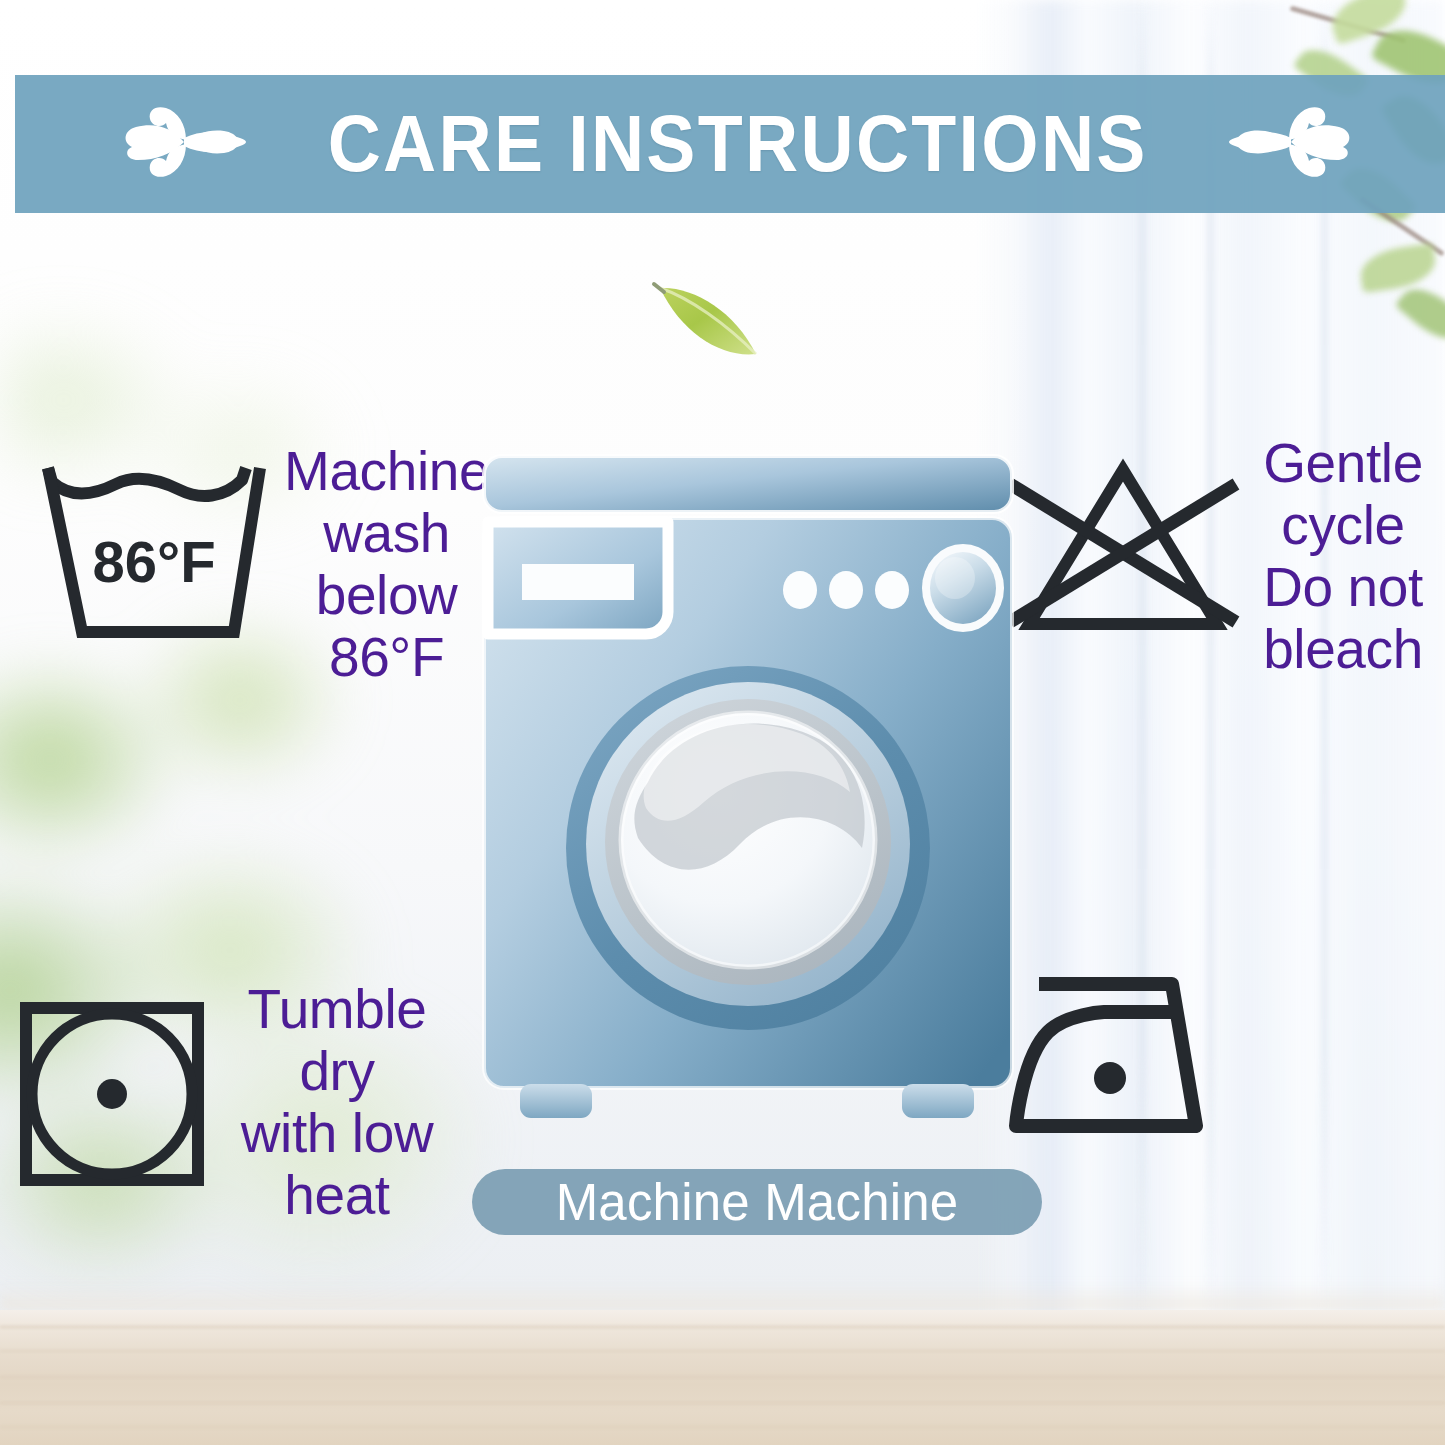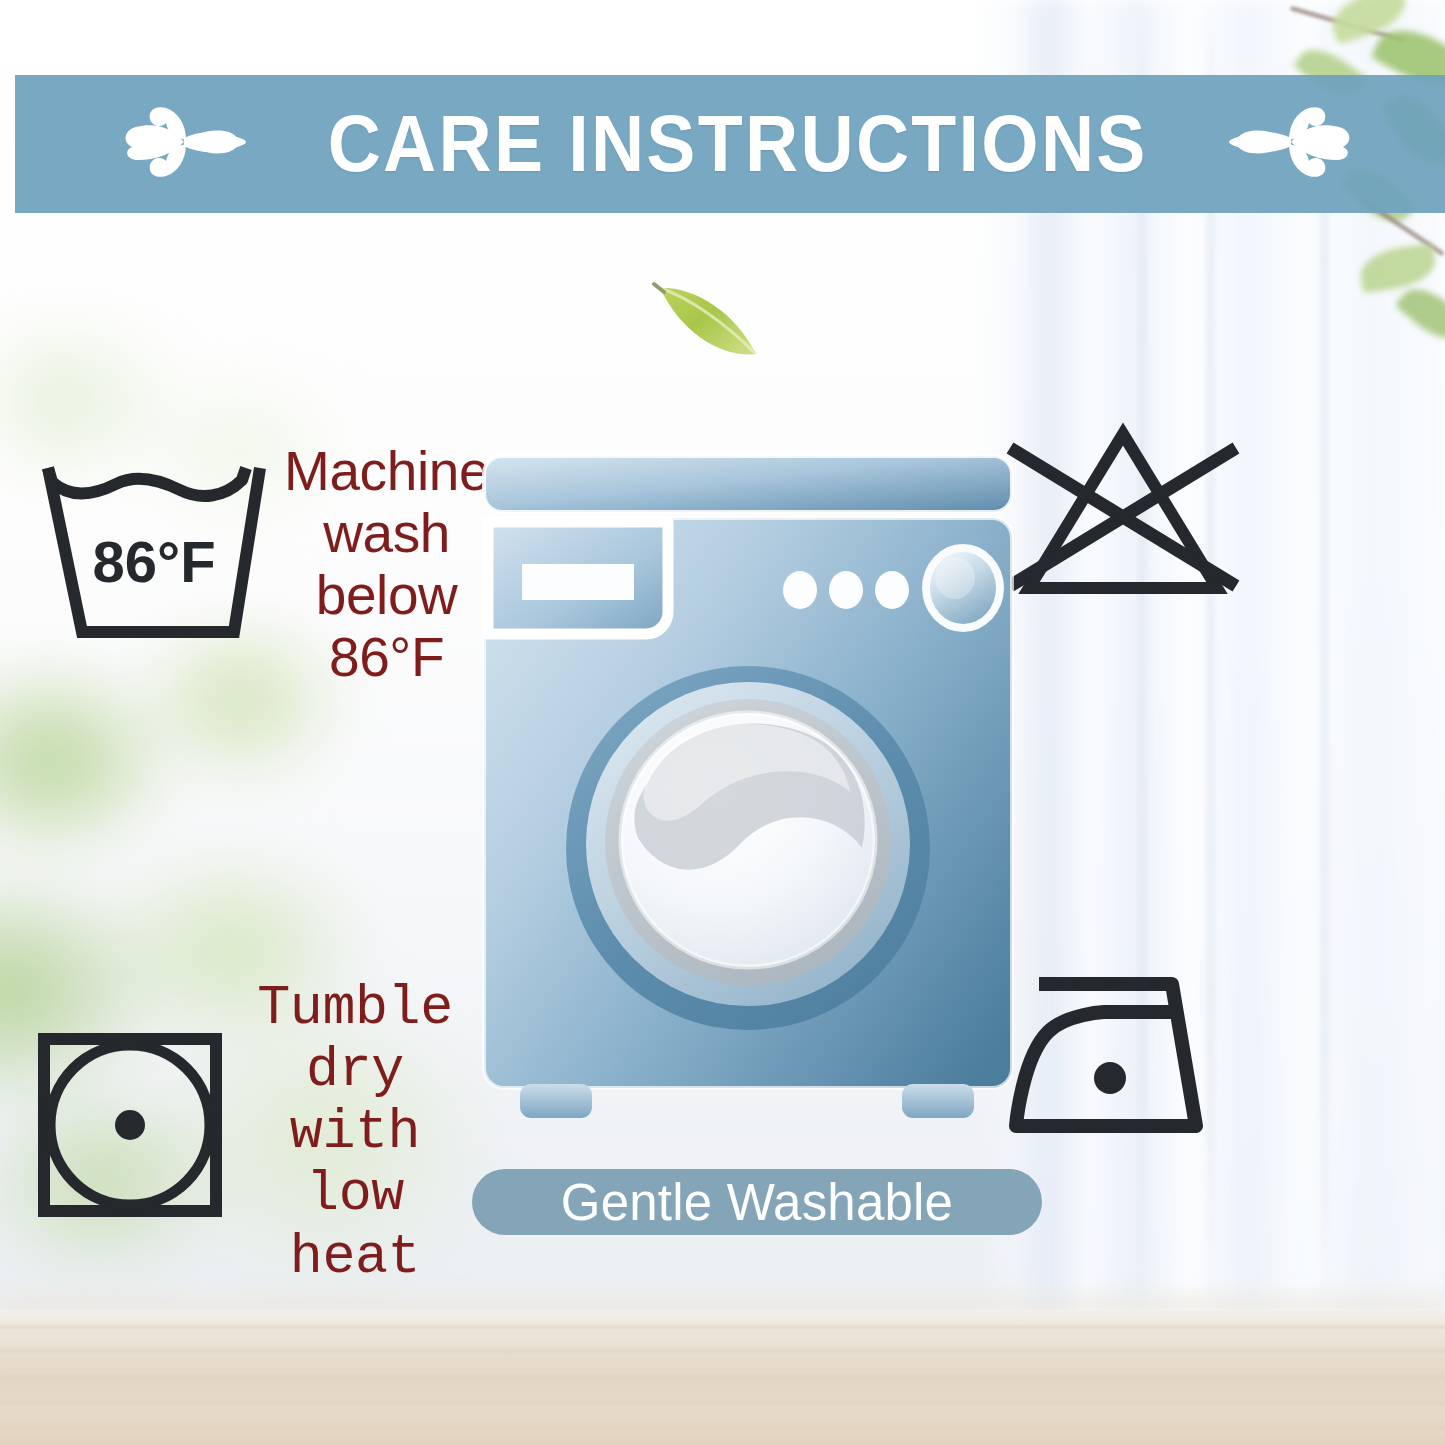--- a/index.html
+++ b/index.html
@@ -131,30 +131,30 @@
 
   
   .float-leaf { position: absolute; left: 648px; top: 276px; width: 125px; height: 92px; }
 
   
   .care-block { position: absolute; display: flex; flex-direction: row; align-items: center; }
   .care-icon { display: block; }
   .care-label {
     margin-top: 16px;
     text-align: center;
-    color: #7f1d1d;
+    color: #4c1d95;
     font-size: 55px;
     line-height: 1.13;
     font-weight: 400;
     white-space: pre-line;
     letter-spacing: -0.4px;
   }
   #block-wash  { left: 38px;   top: 424px; width: 445px; }
   #block-bleach{ left: 1000px; top: 416px; width: 440px; }
-  #block-dry   { left: 30px;   top: 962px; width: 450px; font-family: Liberation Mono, monospace; }
+  #block-dry   { left: 12px;   top: 962px; width: 450px; }
   #block-iron  { left: 1000px; top: 962px; width: 440px; }
 
   
   .washer { position: absolute; left: 478px; top: 452px; width: 540px; height: 678px; }
 
   
   .badge {
     position: absolute;
     left: 472px; top: 1169px;
     width: 570px; height: 66px;
@@ -261,20 +261,22 @@
   </div>
 
   <div class="care-block" id="block-bleach">
     <span>
       <svg class="care-icon" width="246" height="192" viewBox="0 0 246 192" xmlns="http://www.w3.org/2000/svg" aria-hidden="true">
         <path d="M123 18 L217 172 L29 172 Z" fill="none" stroke="#25292e" stroke-width="12" stroke-linejoin="miter"></path>
         <line x1="10" y1="32" x2="236" y2="170" stroke="#25292e" stroke-width="13" stroke-linecap="butt"></line>
         <line x1="236" y1="32" x2="10" y2="170" stroke="#25292e" stroke-width="13" stroke-linecap="butt"></line>
       </svg>
     </span>
+    <div class="care-label">Gentle cycle
+Do not bleach</div>
   </div>
 
   <div class="care-block" id="block-dry">
     <span>
       <svg class="care-icon" width="200" height="200" viewBox="0 0 200 200" xmlns="http://www.w3.org/2000/svg" aria-hidden="true">
         <rect x="14" y="14" width="172" height="172" fill="none" stroke="#25292e" stroke-width="12"></rect>
         <circle cx="100" cy="100" r="80" fill="none" stroke="#25292e" stroke-width="11"></circle>
         <circle cx="100" cy="100" r="15" fill="#25292e"></circle>
       </svg>
     </span>
@@ -368,16 +370,16 @@
       <path d="M178 312 C206 272 272 262 324 282 C352 293 368 316 372 340
                C338 310 268 312 226 350 C200 374 180 374 168 356 C162 342 168 326 178 312 Z" fill="#ffffff" opacity=".45"></path>
       <circle cx="270" cy="388" r="127" fill="none" stroke="#ffffff" stroke-width="5" opacity=".55"></circle>
 
       <rect x="42" y="632" width="72" height="34" rx="11" fill="url(#footg)"></rect>
       <rect x="424" y="632" width="72" height="34" rx="11" fill="url(#footg)"></rect>
     </svg>
   </span>
 
   <div class="badge">
-    <span class="badge-text">Gentle Washable</span>
+    <span class="badge-text">Machine Machine</span>
   </div>
 
 </div>
 
 </body></html>

